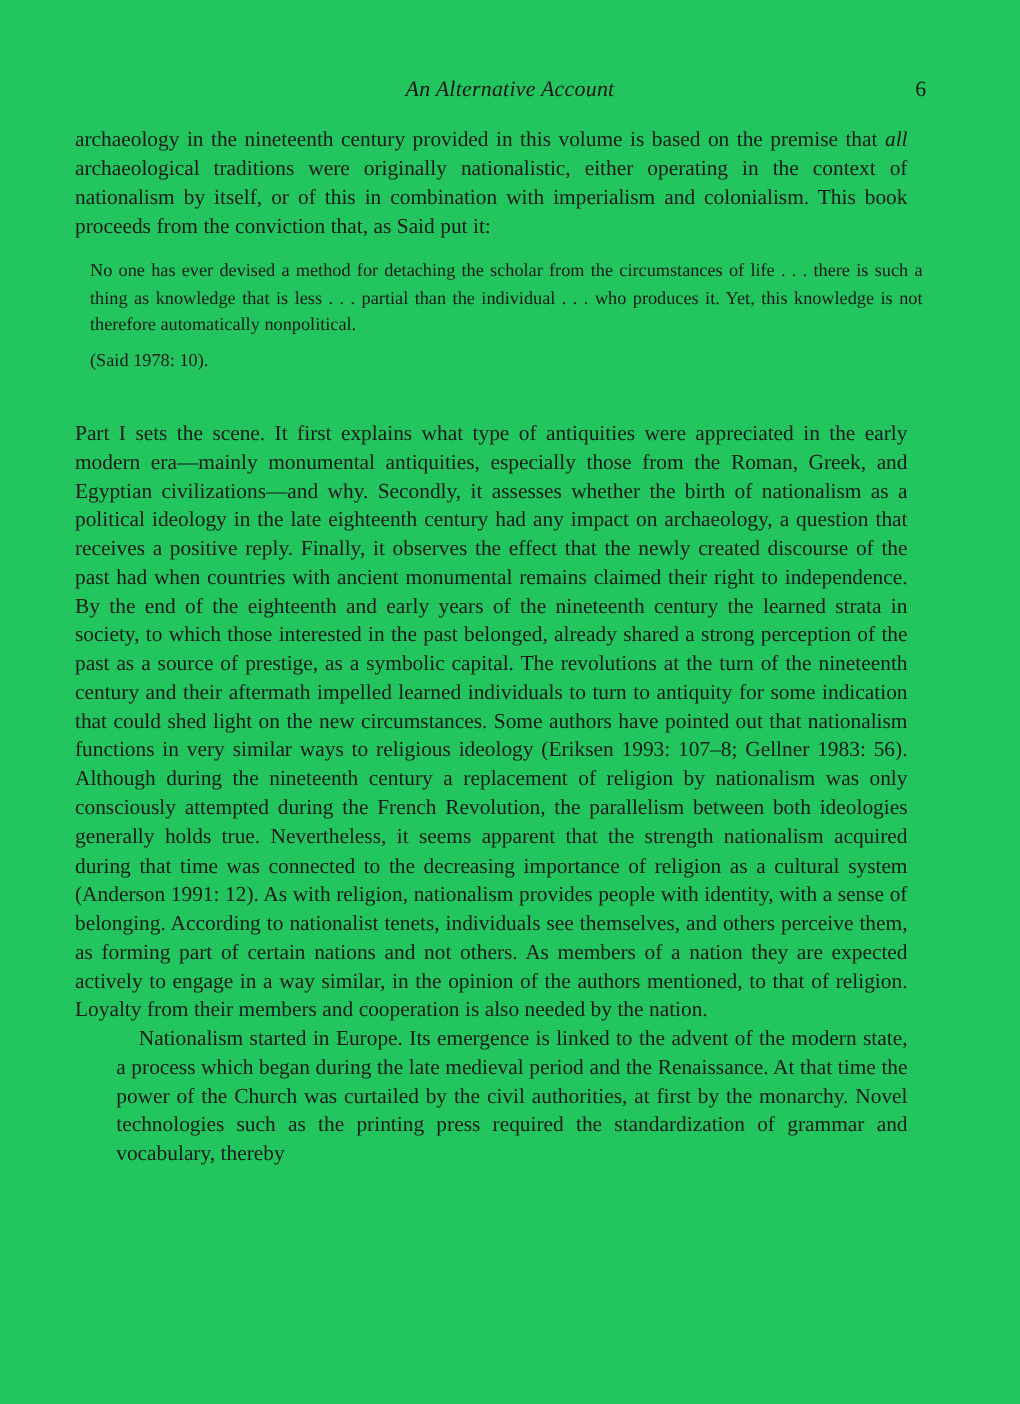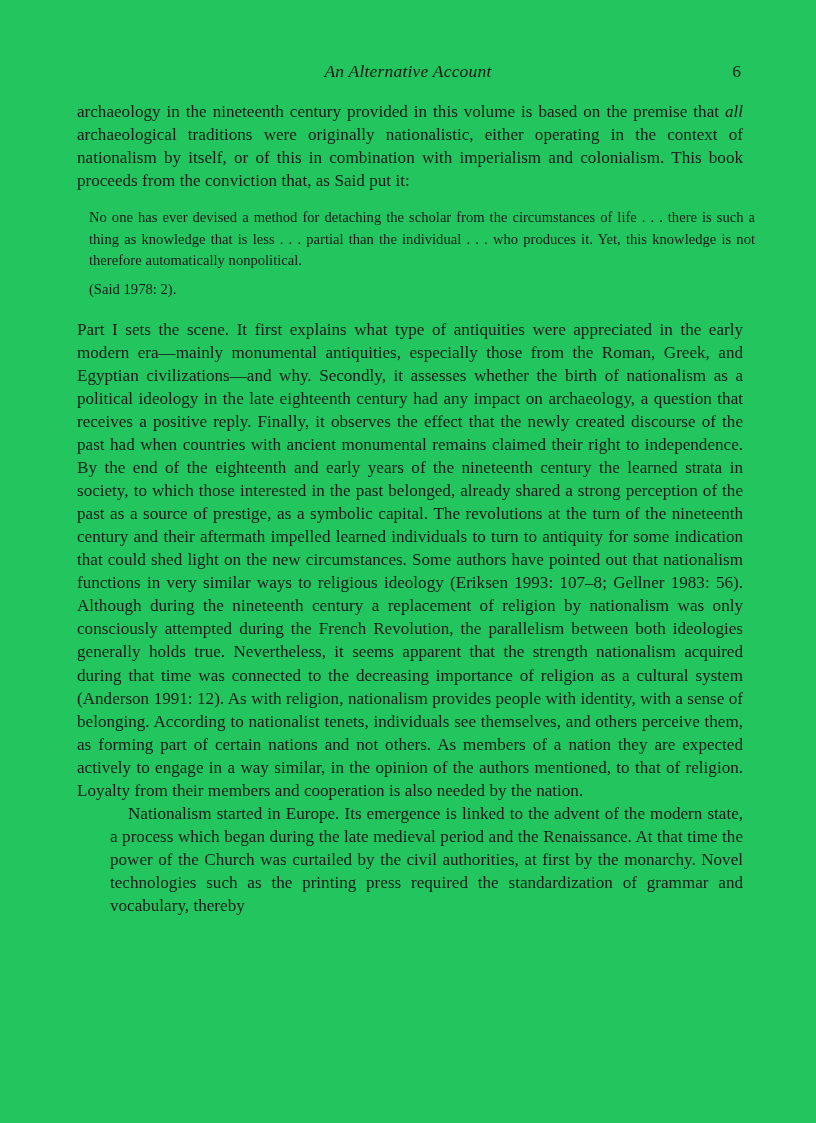--- a/index.html
+++ b/index.html
@@ -38,21 +38,21 @@
   }
   .folio {
     position: absolute;
     right: 0;
     top: 0;
     font-size: 17.5px;
     color: #151515;
   }
   .textblock {
     position: absolute;
-    left: 77px;
+    left: 60px;
     top: 100px;
     width: 666px;
   }
   p {
     margin: 0;
     text-align: justify;
     text-justify: inter-word;
     font-size: 17.1px;
     line-height: 23.05px;
     color: #1a1a1a;
@@ -76,41 +76,41 @@
     line-height: 21.4px;
     text-align: justify;
   }
   .quote-source {
     margin: 8px 0 0 0;
     font-size: 15.3px;
     line-height: 20px;
     text-align: right;
   }
   .after-quote {
-    margin-top: 17px;
+    margin-top: 34px;
   }
   i { font-style: italic; }
 </style>
 </head>
 <body>
 
 <div class="page">
 
   <div class="running-head">
     <div class="running-head-title">An Alternative Account</div>
     <div class="folio">6</div>
   </div>
 
   <div class="textblock">
 
     <p class="body-para"><span>archaeology in the nineteenth century provided in this volume is based on the premise that </span><i>all</i><span> archaeological traditions were originally nationalistic, either operating in the context of nationalism by itself, or of this in combination with imperialism and colonialism. This book proceeds from the conviction that, as Said put it:</span></p>
 
     <div class="blockquote">
       <p>No one has ever devised a method for detaching the scholar from the circumstances of life . . . there is such a thing as knowledge that is less . . . partial than the individual . . . who produces it. Yet, this knowledge is not therefore automatically nonpolitical.</p>
-      <p class="quote-source">(Said 1978: 2).</p>
+      <p class="quote-source">(Said 1978: 10).</p>
     </div>
 
     <p class="body-para after-quote">Part I sets the scene. It first explains what type of antiquities were appreciated in the early modern era—mainly monumental antiquities, especially those from the Roman, Greek, and Egyptian civilizations—and why. Secondly, it assesses whether the birth of nationalism as a political ideology in the late eighteenth century had any impact on archaeology, a question that receives a positive reply. Finally, it observes the effect that the newly created discourse of the past had when countries with ancient monumental remains claimed their right to independence. By the end of the eighteenth and early years of the nineteenth century the learned strata in society, to which those interested in the past belonged, already shared a strong perception of the past as a source of prestige, as a symbolic capital. The revolutions at the turn of the nineteenth century and their aftermath impelled learned individuals to turn to antiquity for some indication that could shed light on the new circumstances. Some authors have pointed out that nationalism functions in very similar ways to religious ideology (Eriksen 1993: 107–8; Gellner 1983: 56). Although during the nineteenth century a replacement of religion by nationalism was only consciously attempted during the French Revolution, the parallelism between both ideologies generally holds true. Nevertheless, it seems apparent that the strength nationalism acquired during that time was connected to the decreasing importance of religion as a cultural system (Anderson 1991: 12). As with religion, nationalism provides people with identity, with a sense of belonging. According to nationalist tenets, individuals see themselves, and others perceive them, as forming part of certain nations and not others. As members of a nation they are expected actively to engage in a way similar, in the opinion of the authors mentioned, to that of religion. Loyalty from their members and cooperation is also needed by the nation.</p>
 
     <p class="body-para indented">Nationalism started in Europe. Its emergence is linked to the advent of the modern state, a process which began during the late medieval period and the Renaissance. At that time the power of the Church was curtailed by the civil authorities, at first by the monarchy. Novel technologies such as the printing press required the standardization of grammar and vocabulary, thereby</p>
 
   </div>
 
 </div>
 

